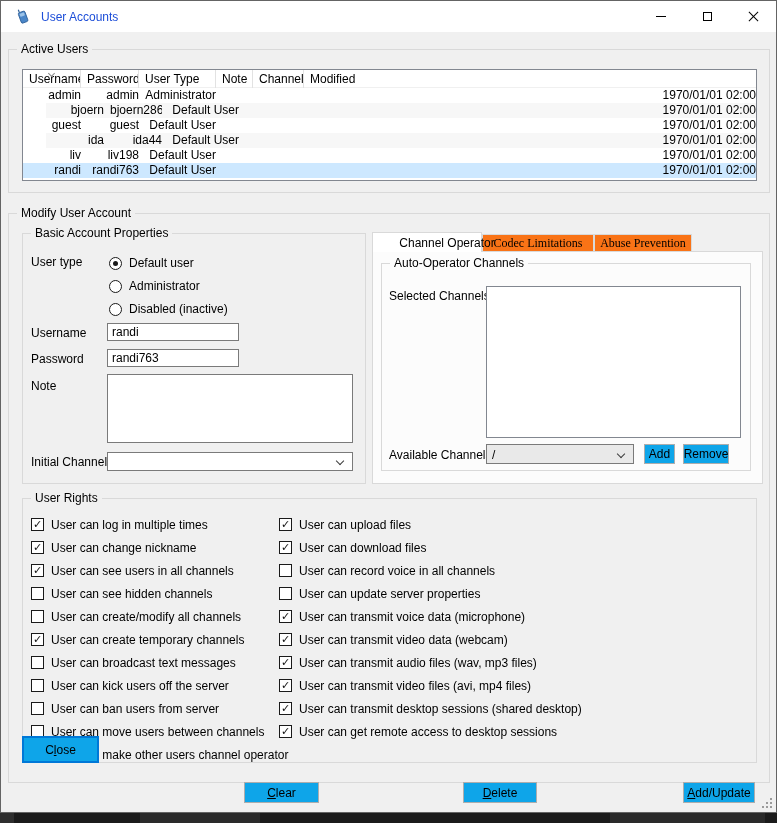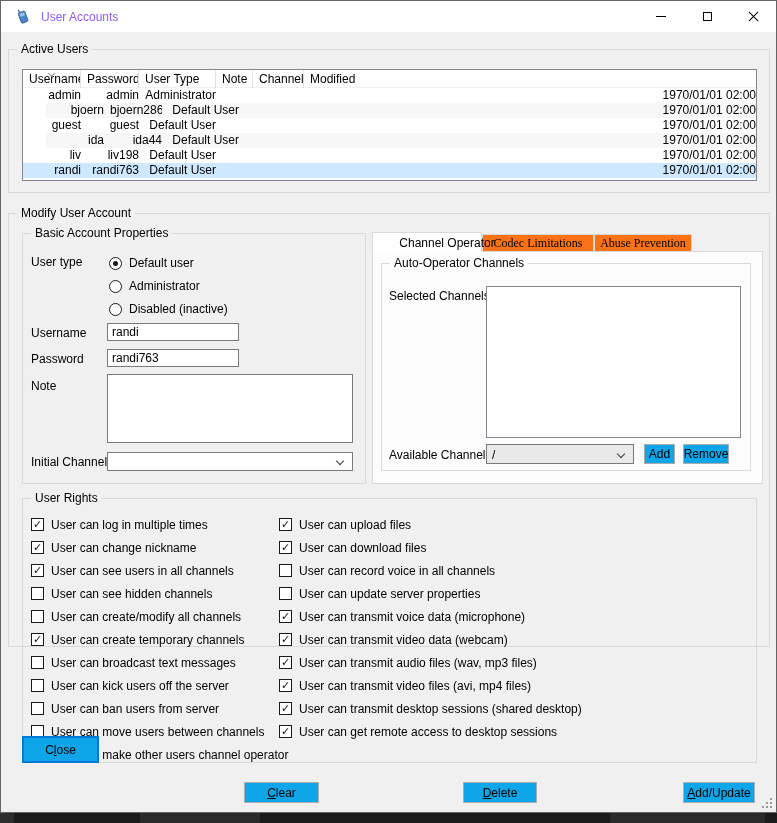--- a/index.html
+++ b/index.html
@@ -11,21 +11,21 @@
   }
   .screen { position:relative; width:777px; height:823px; overflow:hidden; background:#1b1b1b; }
   .window {
     position:absolute; top:0; left:0; width:777px; height:813px;
     background:#f0f0f0; border:1px solid #646464;
   }
 
   
   .titlebar { position:absolute; top:0; left:0; right:0; height:31px; background:#fff; display:flex; align-items:center; }
   .appicon { width:17px; height:17px; margin-left:13px; }
-  .title-text { margin-left:10px; font-size:12px; color:#8b5cf6; }
+  .title-text { margin-left:10px; font-size:12px; color:#1d4ed8; }
   .winbtns { position:absolute; right:0; top:0; height:31px; display:flex; }
   .winbtn { width:46px; height:31px; display:flex; align-items:center; justify-content:center; }
   .glyph-min { width:10px; height:1px; background:#000; }
   .glyph-max { width:9px; height:9px; border:1px solid #000; }
   .glyph-close { position:relative; width:11px; height:11px; }
   .glyph-close:before,.glyph-close:after { content:""; position:absolute; left:-1px; top:5px; width:13px; height:1px; background:#000; }
   .glyph-close:before { transform:rotate(45deg); }
   .glyph-close:after  { transform:rotate(-45deg); }
 
   
@@ -173,21 +173,21 @@
             <div class="tcell c0">randi</div>
             <div class="tcell c1">randi763</div>
             <div class="tcell c2">Default User</div>
             <div class="tcell c3"></div>
             <div class="tcell c4"></div>
             <div class="tcell c5">1970/01/01 02:00</div>
           </div>
         </div>
     </div>
 
-    <div class="groupbox" style="left:7px; top:212px; width:762px; height:434px;">
+    <div class="groupbox" style="left:7px; top:212px; width:762px; height:570px;">
       <span class="grouplabel">Modify User Account</span>
     </div>
 
     <div class="groupbox" style="left:21px; top:232px; width:344px; height:251px;">
       <span class="grouplabel">Basic Account Properties</span>
     </div>
     <span class="lbl" style="left:30px; top:254px;">User type</span>
 
     <div class="radio-row" style="left:108px; top:255px;">
       <span class="radio on"></span>

